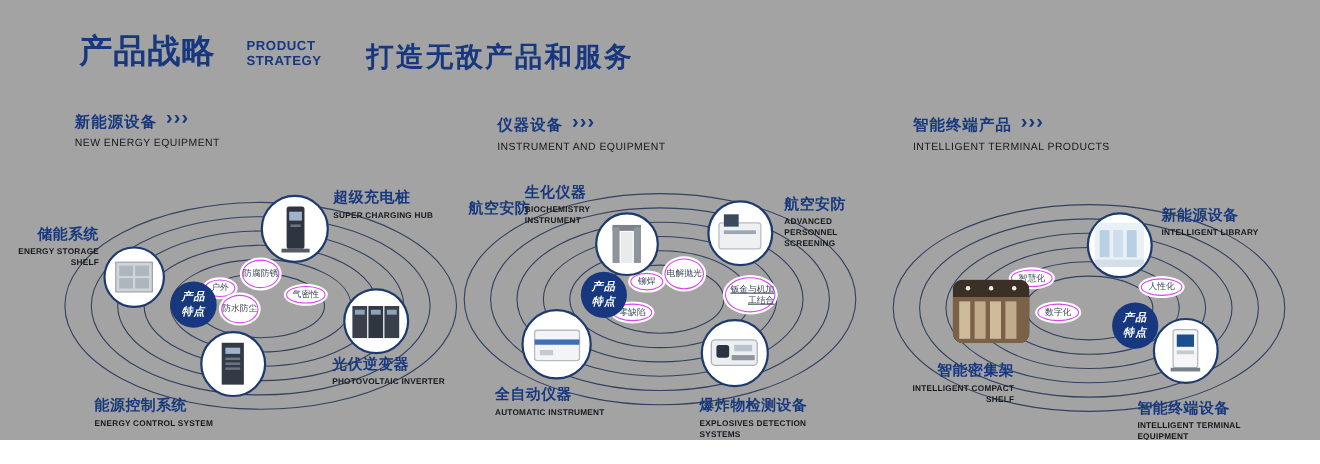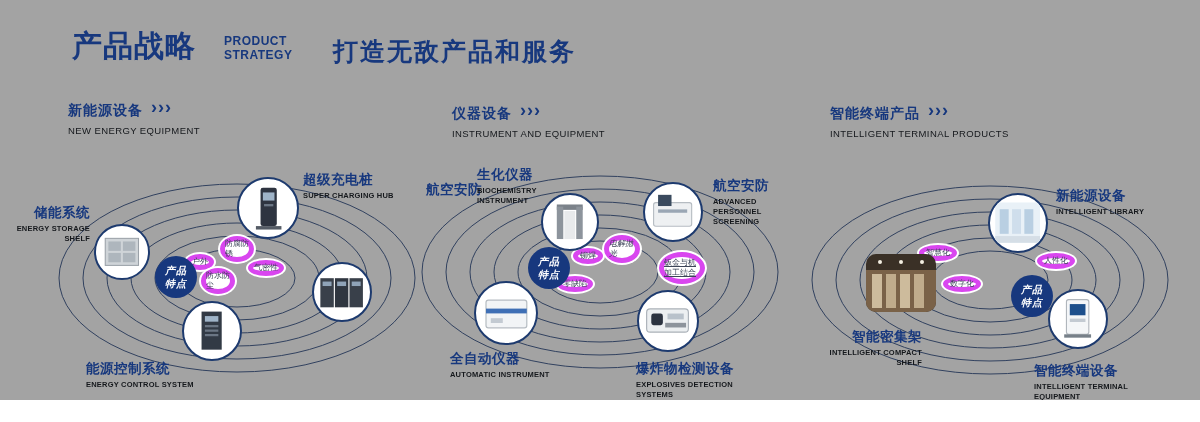--- a/index.html
+++ b/index.html
@@ -27,23 +27,23 @@
         display:flex;align-items:center;justify-content:center;overflow:hidden;z-index:4;}
   .node svg{width:88%;height:88%;}
   .photo-rect{position:absolute;border-radius:10px;overflow:hidden;z-index:4;}
 
   
   .badge{position:absolute;width:42px;height:42px;border-radius:50%;background:#17387e;color:#fff;z-index:5;
          display:flex;flex-direction:column;align-items:center;justify-content:center;
          font-size:10px;font-weight:bold;line-height:1.3;letter-spacing:1px;font-style:italic;}
 
   
-  .tag{position:absolute;transform:translate(-50%,-50%);background:#fff;border:5px solid #d946ef;border-radius:50%;
+  .tag{position:absolute;transform:translate(-50%,-50%);background:#fff;border:1px solid #d946ef;border-radius:50%;
        color:#3c4558;font-size:8px;line-height:1.2;display:flex;align-items:center;justify-content:center;
-       text-align:left;z-index:3;box-shadow:0 0 0 2px #fff;}
+       text-align:right;z-index:3;box-shadow:0 0 0 2px #fff;}
 
   
   .label{position:absolute;z-index:6;}
   .label .cn{font-size:13.5px;font-weight:bold;color:#17387e;letter-spacing:.5px;}
   .label .en{margin-top:2px;font-size:7.5px;font-weight:bold;color:#15181c;letter-spacing:.2px;line-height:1.3;}
   .right{text-align:right;}
 </style>
 </head>
 <body>
 
@@ -70,21 +70,21 @@
     <ellipse cx="185" cy="98" rx="58" ry="29"></ellipse>
   </svg>
 
   <div class="badge" style="left:155px;top:256px;">
     <span>产品</span>
     <span>特点</span>
   </div>
 
   <div class="tag" style="left:200px;top:262px;width:28px;height:16px;">户外</div>
   <div class="tag" style="left:237px;top:249px;width:34px;height:26px;">防腐防锈</div>
-  <div class="tag" style="left:266px;top:268px;width:36px;height:16px;">气密性</div>
+  <div class="tag" style="left:278px;top:268px;width:36px;height:16px;">气密性</div>
   <div class="tag" style="left:218px;top:281px;width:34px;height:26px;">防水防尘</div>
 
   <div class="node" style="left:237px;top:177px;width:62px;height:62px;">
     <svg viewBox="0 0 44 44">
       <rect x="16" y="5" width="14" height="33" rx="2" fill="#2e3440"></rect>
       <rect x="18" y="9" width="10" height="7" fill="#9fb4c8"></rect>
       <rect x="19" y="19" width="8" height="2" fill="#6b7684"></rect>
       <rect x="12" y="38" width="22" height="3" fill="#555c66"></rect>
     </svg>
   </div>
@@ -117,20 +117,24 @@
     </svg>
   </div>
 
   <div class="label right" style="left:10px;top:204px;width:80px;">
     <div class="cn">储能系统</div>
     <div class="en">ENERGY STORAGE SHELF</div>
   </div>
   <div class="label" style="left:303px;top:155px;width:110px;margin-top:16px;">
     <div class="cn">超级充电桩</div>
     <div class="en">SUPER CHARGING HUB</div>
+  </div>
+  <div class="label" style="left:302px;top:322px;width:110px;">
+    <div class="cn">光伏逆变器</div>
+    <div class="en">PHOTOVOLTAIC INVERTER</div>
   </div>
   <div class="label" style="left:86px;top:360px;width:120px;">
     <div class="cn">能源控制系统</div>
     <div class="en">ENERGY CONTROL SYSTEM</div>
   </div>
 
   <div class="sec-head" style="left:452px;top:100px;">
     <span class="sec-cn">仪器设备</span><span class="sec-arrows">›››</span>
     <div class="sec-en">INSTRUMENT AND EQUIPMENT</div>
   </div>
@@ -143,21 +147,21 @@
     <ellipse cx="182" cy="100" rx="82" ry="44"></ellipse>
     <ellipse cx="182" cy="100" rx="58" ry="31"></ellipse>
   </svg>
 
   <div class="badge" style="left:528px;top:247px;">
     <span>产品</span>
     <span>特点</span>
   </div>
 
   <div class="tag" style="left:588px;top:256px;width:30px;height:16px;">铆焊</div>
-  <div class="tag" style="left:622px;top:249px;width:36px;height:28px;font-style:italic;">电解抛光</div>
+  <div class="tag" style="left:622px;top:249px;width:36px;height:28px;">电解抛光</div>
   <div class="tag" style="left:575px;top:284px;width:36px;height:16px;">零缺陷</div>
   <div class="tag" style="left:682px;top:268px;width:46px;height:32px;text-decoration:underline;">钣金与机加工结合</div>
 
   <div class="node" style="left:541px;top:193px;width:58px;height:58px;">
     <svg viewBox="0 0 44 44">
       <rect x="10" y="6" width="24" height="5" fill="#7b828a"></rect>
       <rect x="10" y="8" width="6" height="30" fill="#8d949c"></rect>
       <rect x="28" y="8" width="6" height="30" fill="#8d949c"></rect>
       <rect x="17" y="12" width="10" height="26" fill="#e8eaec"></rect>
     </svg>

